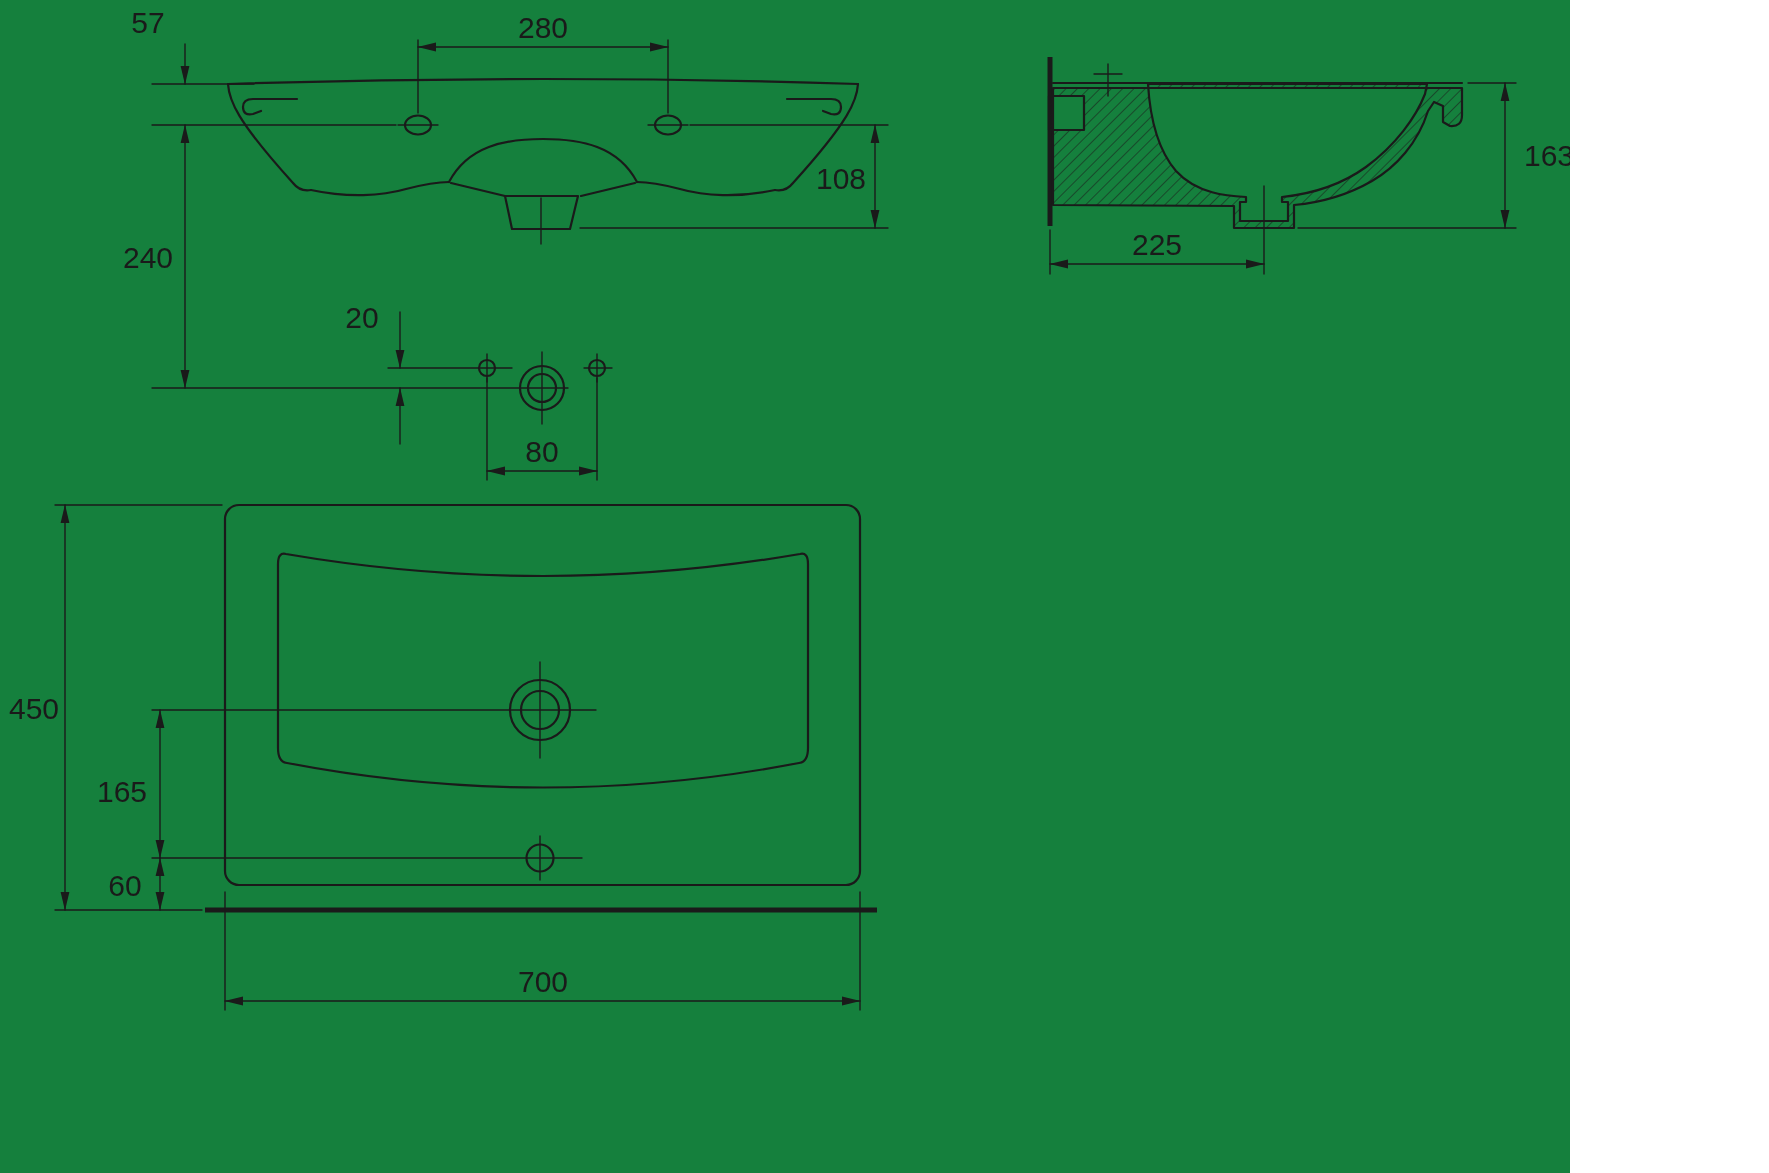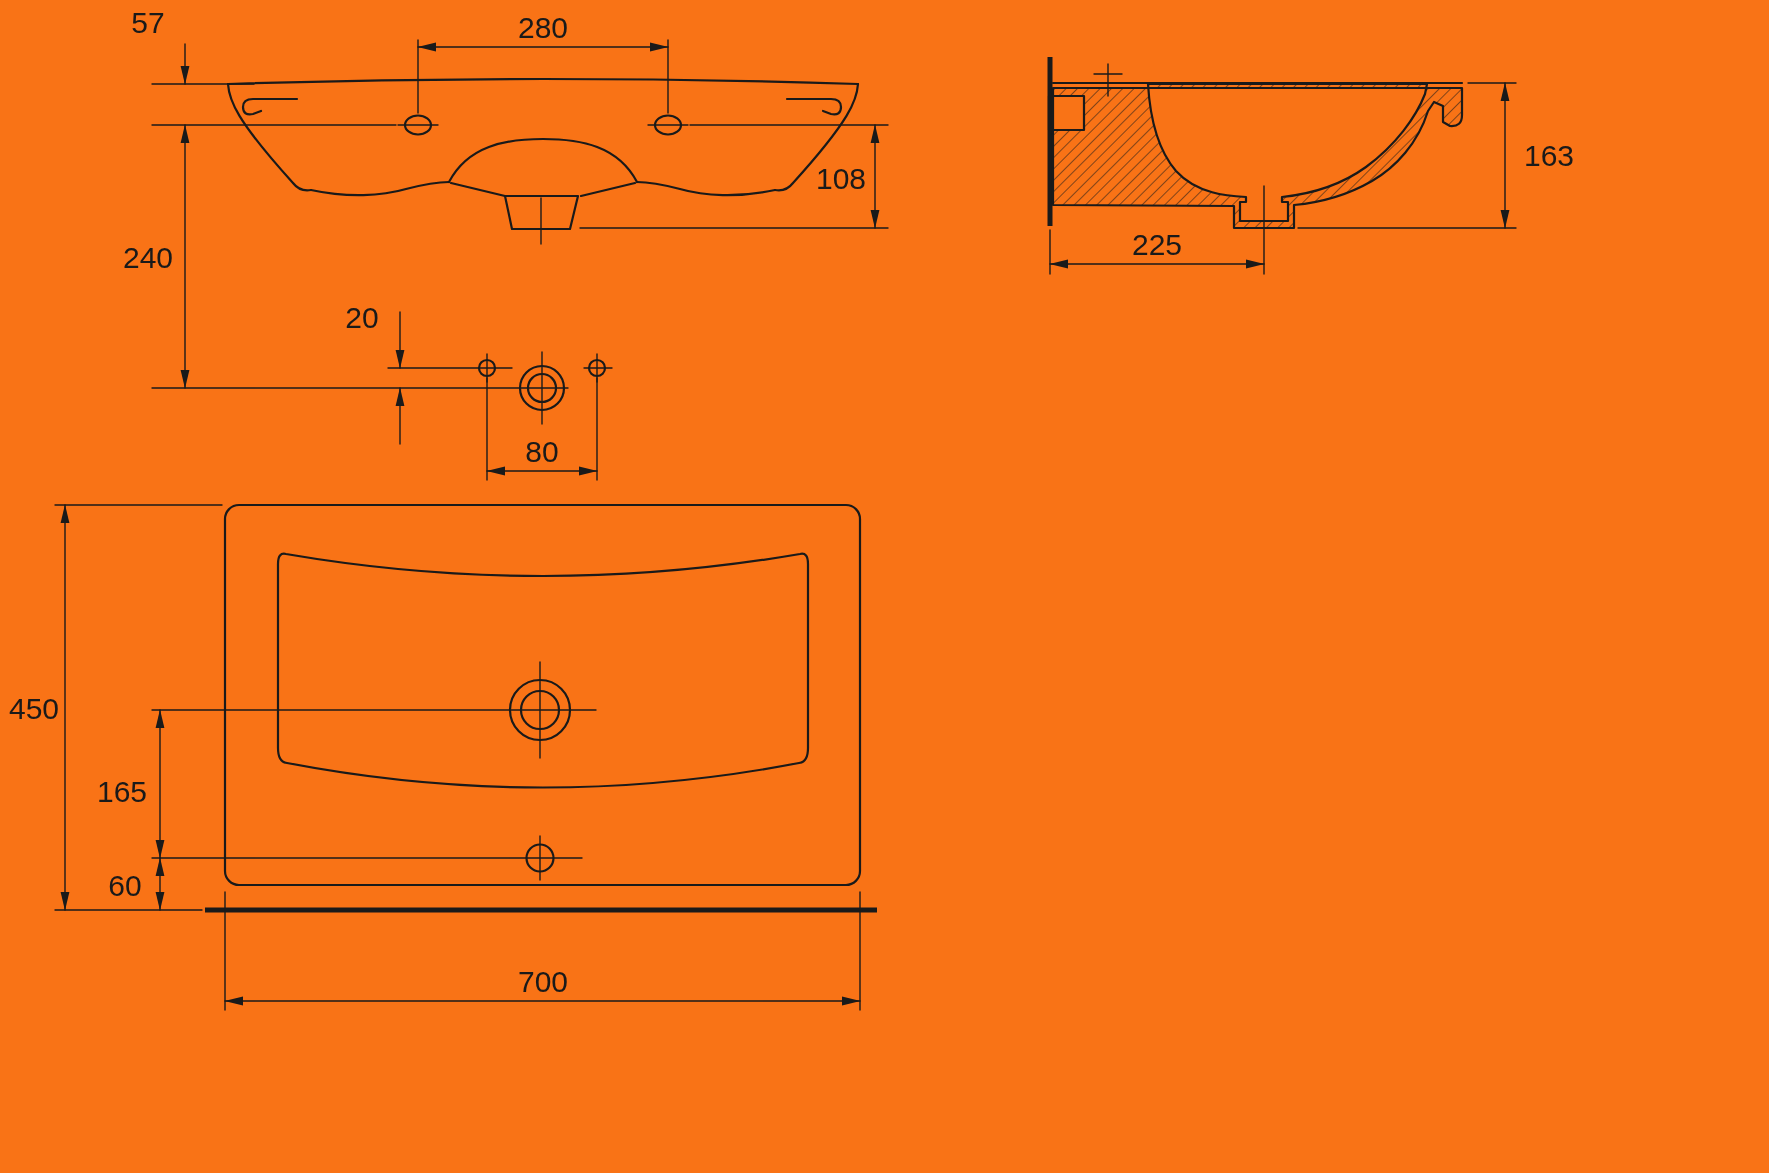--- a/index.html
+++ b/index.html
@@ -1,16 +1,16 @@
 <!DOCTYPE html>
 <html style="--line: #1a1a1a;"><head>
 <meta charset="utf-8">
 <style>
   html, body { margin: 0; padding: 0; background: #ffffff; }
-  .stage { position: relative; width: 1769px; height: 1173px; background: #f97316; overflow: hidden; }
+  .stage { position: relative; width: 1570px; height: 1173px; background: #15803d; overflow: hidden; }
   svg { display: block; }
   .ln { stroke: var(--line, #1a1a1a); stroke-width: 2.2; fill: none; stroke-linecap: round; stroke-linejoin: round; }
   .thin { stroke-width: 1.4; }
   .dim { stroke-width: 1.4; }
   .thick { stroke-width: 5; stroke-linecap: butt; }
   .hatched { fill: url(#hatch); }
   .dimtext { font: 30px "Liberation Sans", sans-serif; fill: var(--line, #1a1a1a); }
 </style>
 </head>
 <body style="background: rgb(255, 255, 255);">

